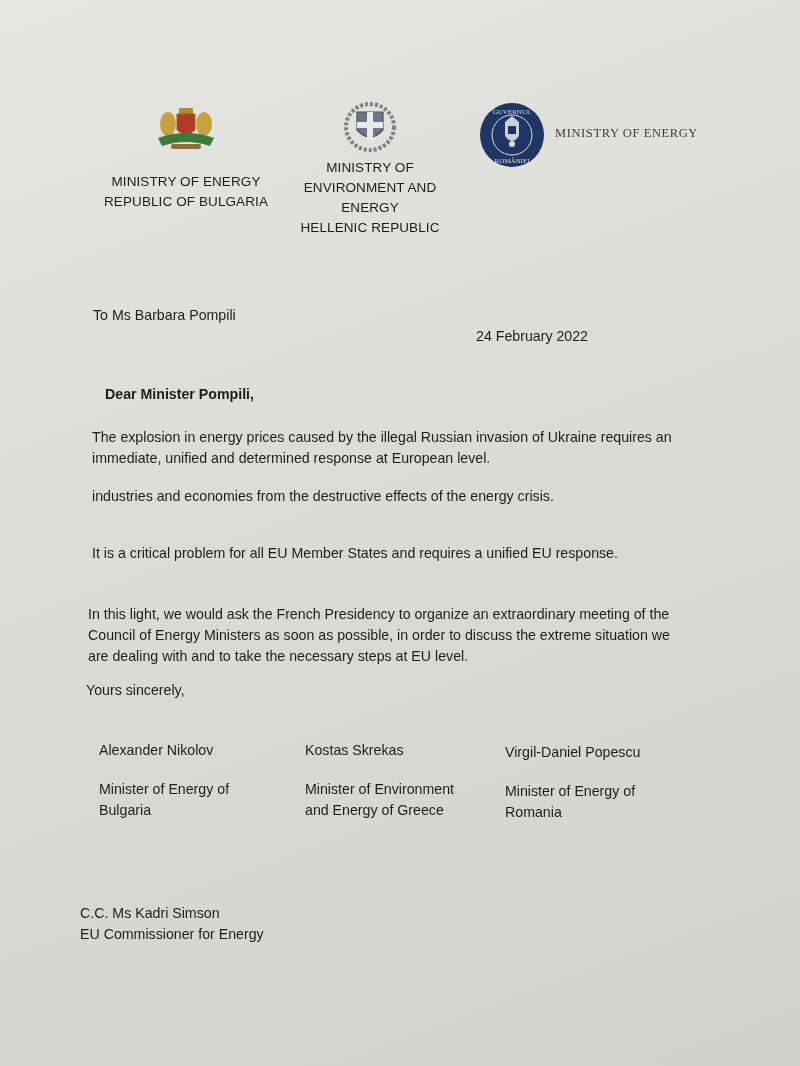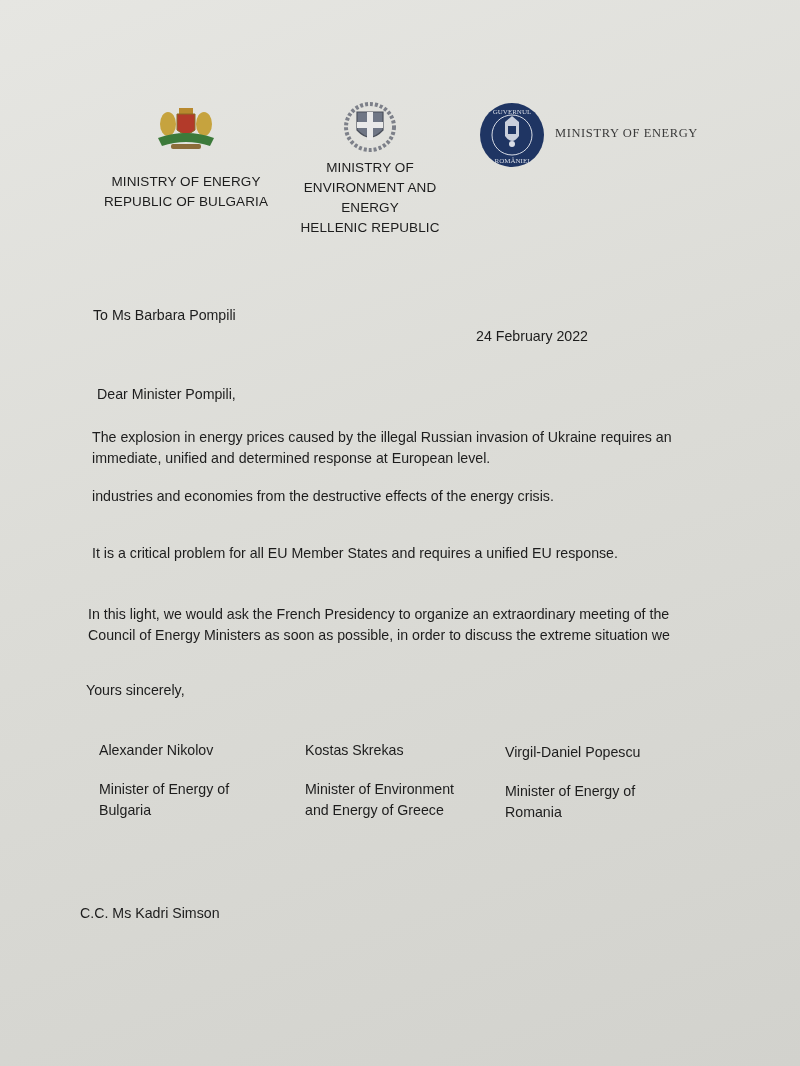--- a/index.html
+++ b/index.html
@@ -64,35 +64,36 @@
     </svg>
   </div>
   <div class="abs ro-label" style="left:555px; top:126px;">MINISTRY OF ENERGY</div>
 </div>
 
 <div class="abs body-txt" style="left:93px; top:305px;">
   <div>To Ms Barbara Pompili</div>
 </div>
 <div class="abs body-txt" style="left:476px; top:326px;">24 February 2022</div>
 
-<div class="abs body-txt" style="left:97px; top:384px;">Dear Minister Pompili,</div>
+<div class="abs body-txt" style="left:105px; top:384px;font-weight:bold;">Dear Minister Pompili,</div>
 
 <div class="abs body-txt" style="left:92px; top:427px; width:640px;">
   <div>The explosion in energy prices caused by the illegal Russian invasion of Ukraine requires an</div>
   <div>immediate, unified and determined response at European level.</div>
 </div>
 <div class="abs body-txt" style="left:92px; top:486px; width:640px;">
   <div>industries and economies from the destructive effects of the energy crisis.</div>
 </div>
 <div class="abs body-txt" style="left:92px; top:543px; width:640px;">
   <div>It is a critical problem for all EU Member States and requires a unified EU response.</div>
 </div>
 <div class="abs body-txt" style="left:88px; top:580px; width:650px;margin-top:24px;">
   <div>In this light, we would ask the French Presidency to organize an extraordinary meeting of the</div>
   <div>Council of Energy Ministers as soon as possible, in order to discuss the extreme situation we</div>
+  <div>are dealing with and to take the necessary steps at EU level.</div>
 </div>
 
 <div class="abs body-txt" style="left:86px; top:680px;">Yours sincerely,</div>
 
 <div class="abs body-txt" style="left:83px; top:740px;margin-left:16px;">
   <div>Alexander Nikolov</div>
   <div style="height:18px;"></div>
   <div>Minister of Energy of</div>
   <div>Bulgaria</div>
 </div>
@@ -104,13 +105,14 @@
 </div>
 <div class="abs body-txt" style="left:505px; top:742px;">
   <div>Virgil-Daniel Popescu</div>
   <div style="height:18px;"></div>
   <div>Minister of Energy of</div>
   <div>Romania</div>
 </div>
 
 <div class="abs body-txt" style="left:80px; top:903px;">
   <div>C.C. Ms Kadri Simson</div>
+  <div>EU Commissioner for Energy</div>
 </div>
 
 </body></html>

